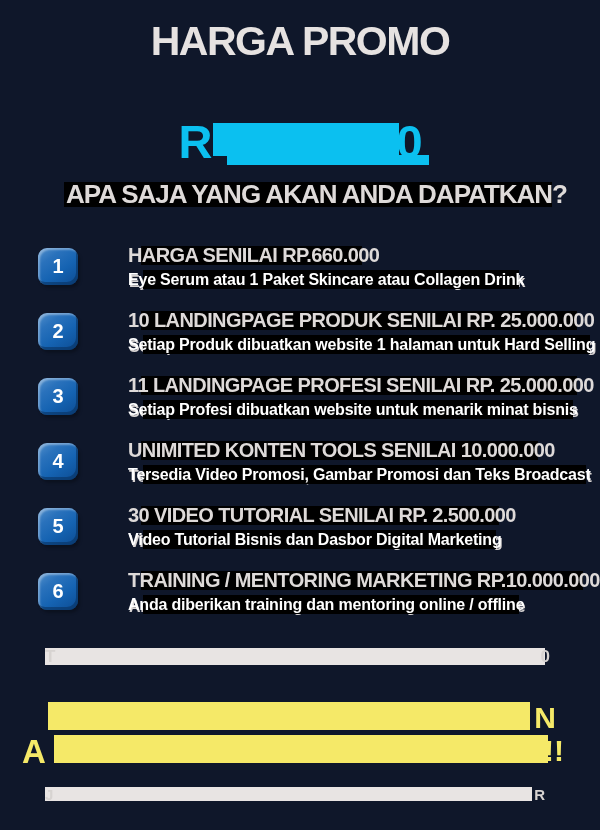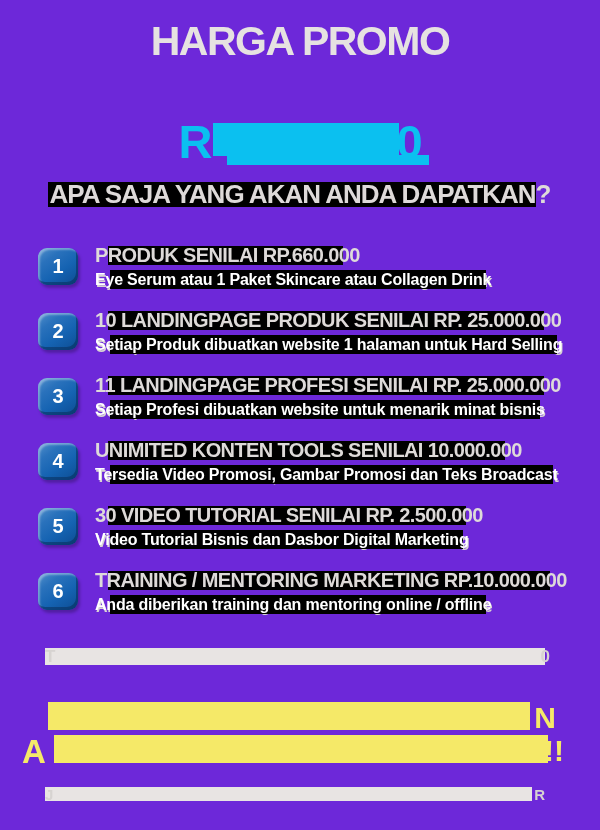--- a/index.html
+++ b/index.html
@@ -1,26 +1,26 @@
 <!DOCTYPE html>
 <html><head>
 <meta charset="utf-8">
 <style>
   html,body{margin:0;padding:0;background:#fff;}
-  .page{position:relative;width:600px;height:830px;background:#6d28d9;overflow:hidden;
+  .page{position:relative;width:600px;height:830px;background:#0f172a;overflow:hidden;
         font-family:"Liberation Sans",sans-serif;}
 
   .center-wrap{position:absolute;left:0;width:100%;text-align:center;}
 
   
   .big-title{font-weight:800;font-size:41px;line-height:47px;letter-spacing:-1.5px;
              color:#e6e2e1;white-space:nowrap;}
 
   
-  .line{position:relative;display:inline-block;white-space:nowrap;}
+  .line{position:relative;display:inline-block;white-space:nowrap;margin-left:33px;}
   .line .sh{position:absolute;left:1px;top:2px;z-index:0;color:#d8d4d3;}
   .line .hl{position:absolute;z-index:1;background:#000;}
   .line .tx{position:relative;z-index:2;}
 
   
   .heading{font-weight:800;font-size:26px;line-height:30px;letter-spacing:-1px;}
   .heading .hl{left:-2px;right:15px;top:3px;bottom:2px;}
   .heading .tx{color:#dedad9;}
 
   
@@ -74,21 +74,21 @@
       <span class="hl"></span>
       <span class="tx">APA SAJA YANG AKAN ANDA DAPATKAN?</span>
     </span>
   </div>
 
   <div class="item" style="top:244px">
     <div class="badge">1</div>
     <div class="item-text">
       <span class="line t-line">
         <span class="hl"></span>
-        <span class="tx">PRODUK SENILAI RP.660.000</span>
+        <span class="tx">HARGA SENILAI RP.660.000</span>
       </span>
       <span class="s-wrap">
           <span class="line s-line">
         <span class="sh">Eye Serum atau 1 Paket Skincare atau Collagen Drink</span>
         <span class="hl"></span>
         <span class="tx">Eye Serum atau 1 Paket Skincare atau Collagen Drink</span>
       </span>
         </span>
     </div>
   </div>

